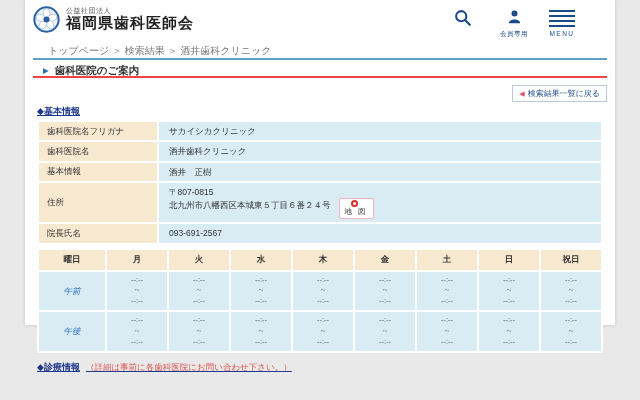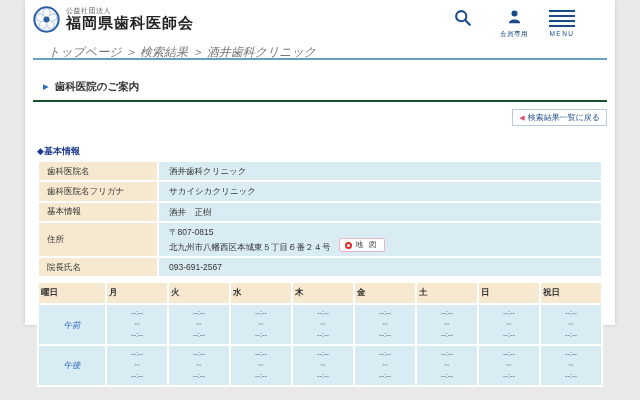--- a/index.html
+++ b/index.html
@@ -23,72 +23,73 @@
   .org-name { font-size:15px; font-weight:bold; color:#222; letter-spacing:1px; }
   .hdr-tool { position:absolute; top:9px; text-align:center; color:#1a4a8a; }
   .tool-search { left:428px; width:18px; }
   .tool-member { left:467px; width:44px; }
   .tool-menu  { left:515px; width:44px; }
   .tool-label { display:block; font-size:6.5px; color:#1a4a8a; margin-top:2px; letter-spacing:.5px; }
   .menu-bars { width:26px; margin:1px auto 0; }
   .menu-bars i { display:block; height:2px; background:#1a4a8a; margin-bottom:3px; }
 
   
-  .breadcrumb { padding:4px 0 0 23px; font-size:12px; color:#777; height:14px;font-style:italic; }
+  .breadcrumb { padding:4px 0 0 23px; font-size:10px; color:#777; height:14px; }
 
   
   .title-bar {
-    margin:4px 8px 0; border-top:2px solid #63a0c6; border-bottom:2px solid #14532d;
-    padding:20px 10px; font-size:10.5px; font-weight:bold; color:#333; height:20px;
+    margin:4px 8px 0; border-top:2px solid #63a0c6; border-bottom:2px solid #ef4444;
+    padding:4px 10px; font-size:10.5px; font-weight:bold; color:#333; height:20px;
   }
   .title-arrow { color:#2a6ebb; font-size:7.5px; margin-right:6px; vertical-align:1px; }
 
   .back-row { text-align:right; margin:4px 8px 0; height:15px; }
   .back-link {
     display:inline-block; border:1px solid #b9c9da; background:#fff;
     font-size:8px; color:#1a4a8a; padding:2px 6px; text-decoration:none; cursor:pointer;
   }
   .back-arrow { color:#e0506e; font-size:7px; margin-right:3px; }
 
   
-  .sec-head { margin:24px 12px 0; font-size:9px; font-weight:bold; color:#1d3a8f; height:12px; }
+  .sec-head { margin:8px 12px 0; font-size:9px; font-weight:bold; color:#1d3a8f; height:12px;text-decoration:underline; }
   .sec-note { color:#d9534f; font-weight:normal; font-size:8.5px; margin-left:6px; }
 
   
   table.info {
     width:566px; margin:3px 12px 0; border-collapse:separate; border-spacing:2px;
     background:#fff; table-layout:fixed;
   }
   table.info th {
     width:118px; background:#f7e9cf; font-weight:normal; text-align:left;
     font-size:8.5px; color:#333; padding:3px 8px; vertical-align:middle; line-height:1.25;
   }
   table.info td {
     background:#d9ecf4; font-size:8.5px; color:#333; padding:3px 10px;
     vertical-align:middle; line-height:1.45;
   }
   .map-btn {
     display:inline-flex; align-items:center; margin-left:8px; background:#fff;
     border:1px solid #f0b3c2; border-radius:2px; padding:1px 5px; font-size:7.5px;
     color:#333; letter-spacing:2px; cursor:pointer; vertical-align:1px;
     font-family:inherit;
+    flex-direction:column;
   }
   .map-dot {
     width:7px; height:7px; border-radius:50%; background:#fff;
     border:2px solid #d9302c; margin-right:4px; display:inline-block;
   }
 
   
   table.hours {
     width:566px; margin:3px 12px 0; border-collapse:separate; border-spacing:2px;
     background:#fff; table-layout:fixed;
   }
   table.hours th {
     background:#f7e9cf; font-size:8.5px; font-weight:bold; color:#333;
-    padding:4px 2px; text-align:left;
+    padding:4px 2px; text-align:center;
   }
   table.hours th.col-day { width:66px; }
   table.hours td {
     background:#d9ecf4; text-align:center; font-size:7.5px; color:#4a5a6a;
     padding:3px 2px; line-height:1.45;
   }
   table.hours td.row-label { color:#2a6ebb; font-size:8.5px; vertical-align:middle;font-style:italic; }
 </style>
 </head>
 <body>
@@ -149,26 +150,26 @@
   <div class="back-row">
     <a class="back-link"><span class="back-arrow">◀</span><span>検索結果一覧に戻る</span></a>
   </div>
 
   <div class="sec-head">
     <span>◆基本情報</span>
   </div>
   <table class="info">
       <tbody>
         <tr>
+          <th>歯科医院名フリガナ</th>
+          <td><span>サカイシカクリニック</span></td>
+        </tr>
+        <tr>
           <th>歯科医院名</th>
           <td><span>酒井歯科クリニック</span></td>
-        </tr>
-        <tr>
-          <th>歯科医院名フリガナ</th>
-          <td><span>サカイシカクリニック</span></td>
         </tr>
         <tr>
           <th>基本情報</th>
           <td><span>酒井　正樹</span></td>
         </tr>
         <tr>
           <th>住所</th>
           <td><span>〒807-0815</span><br><span>北九州市八幡西区本城東５丁目６番２４号</span><button class="map-btn">
               <span class="map-dot"></span>
               <span>地 図</span>

